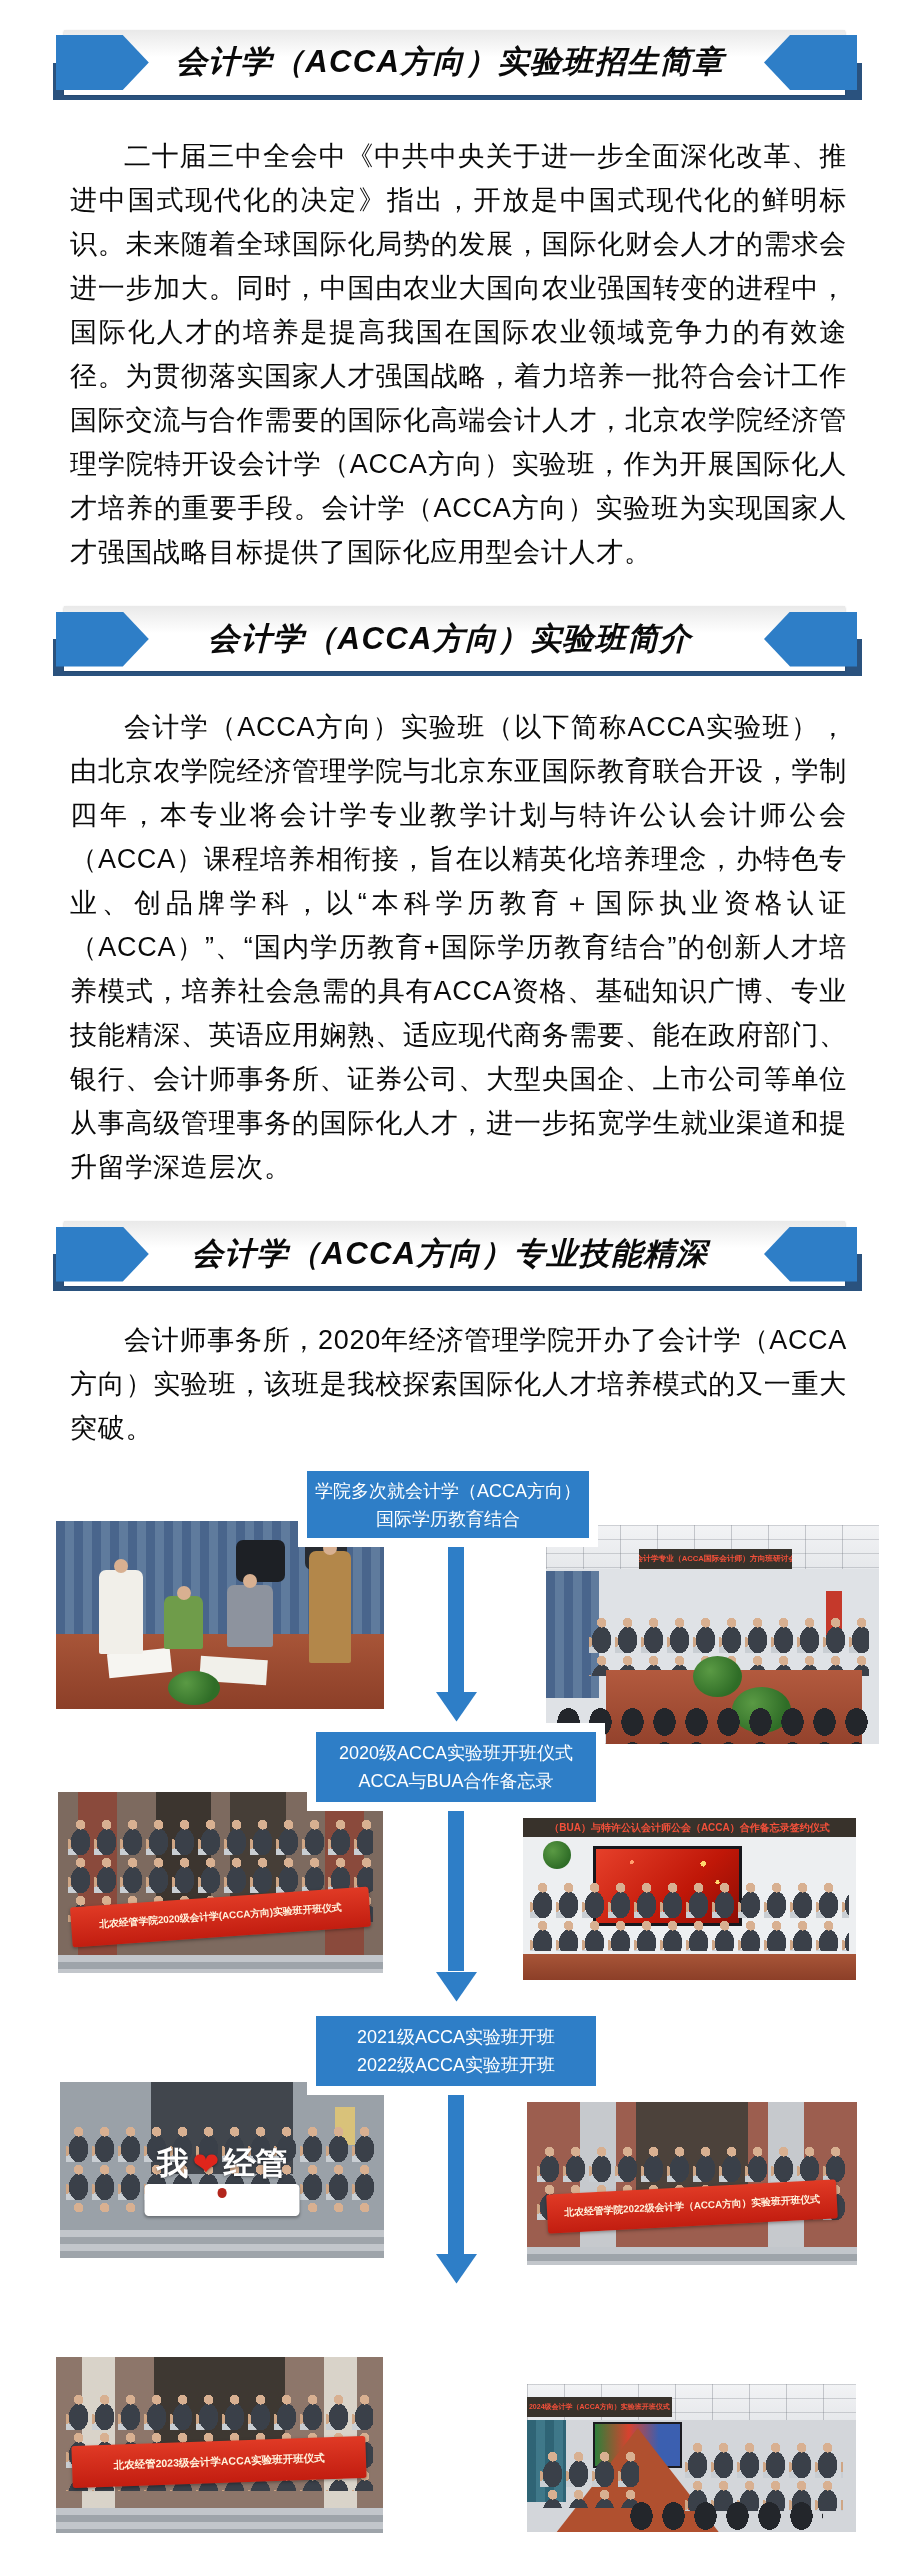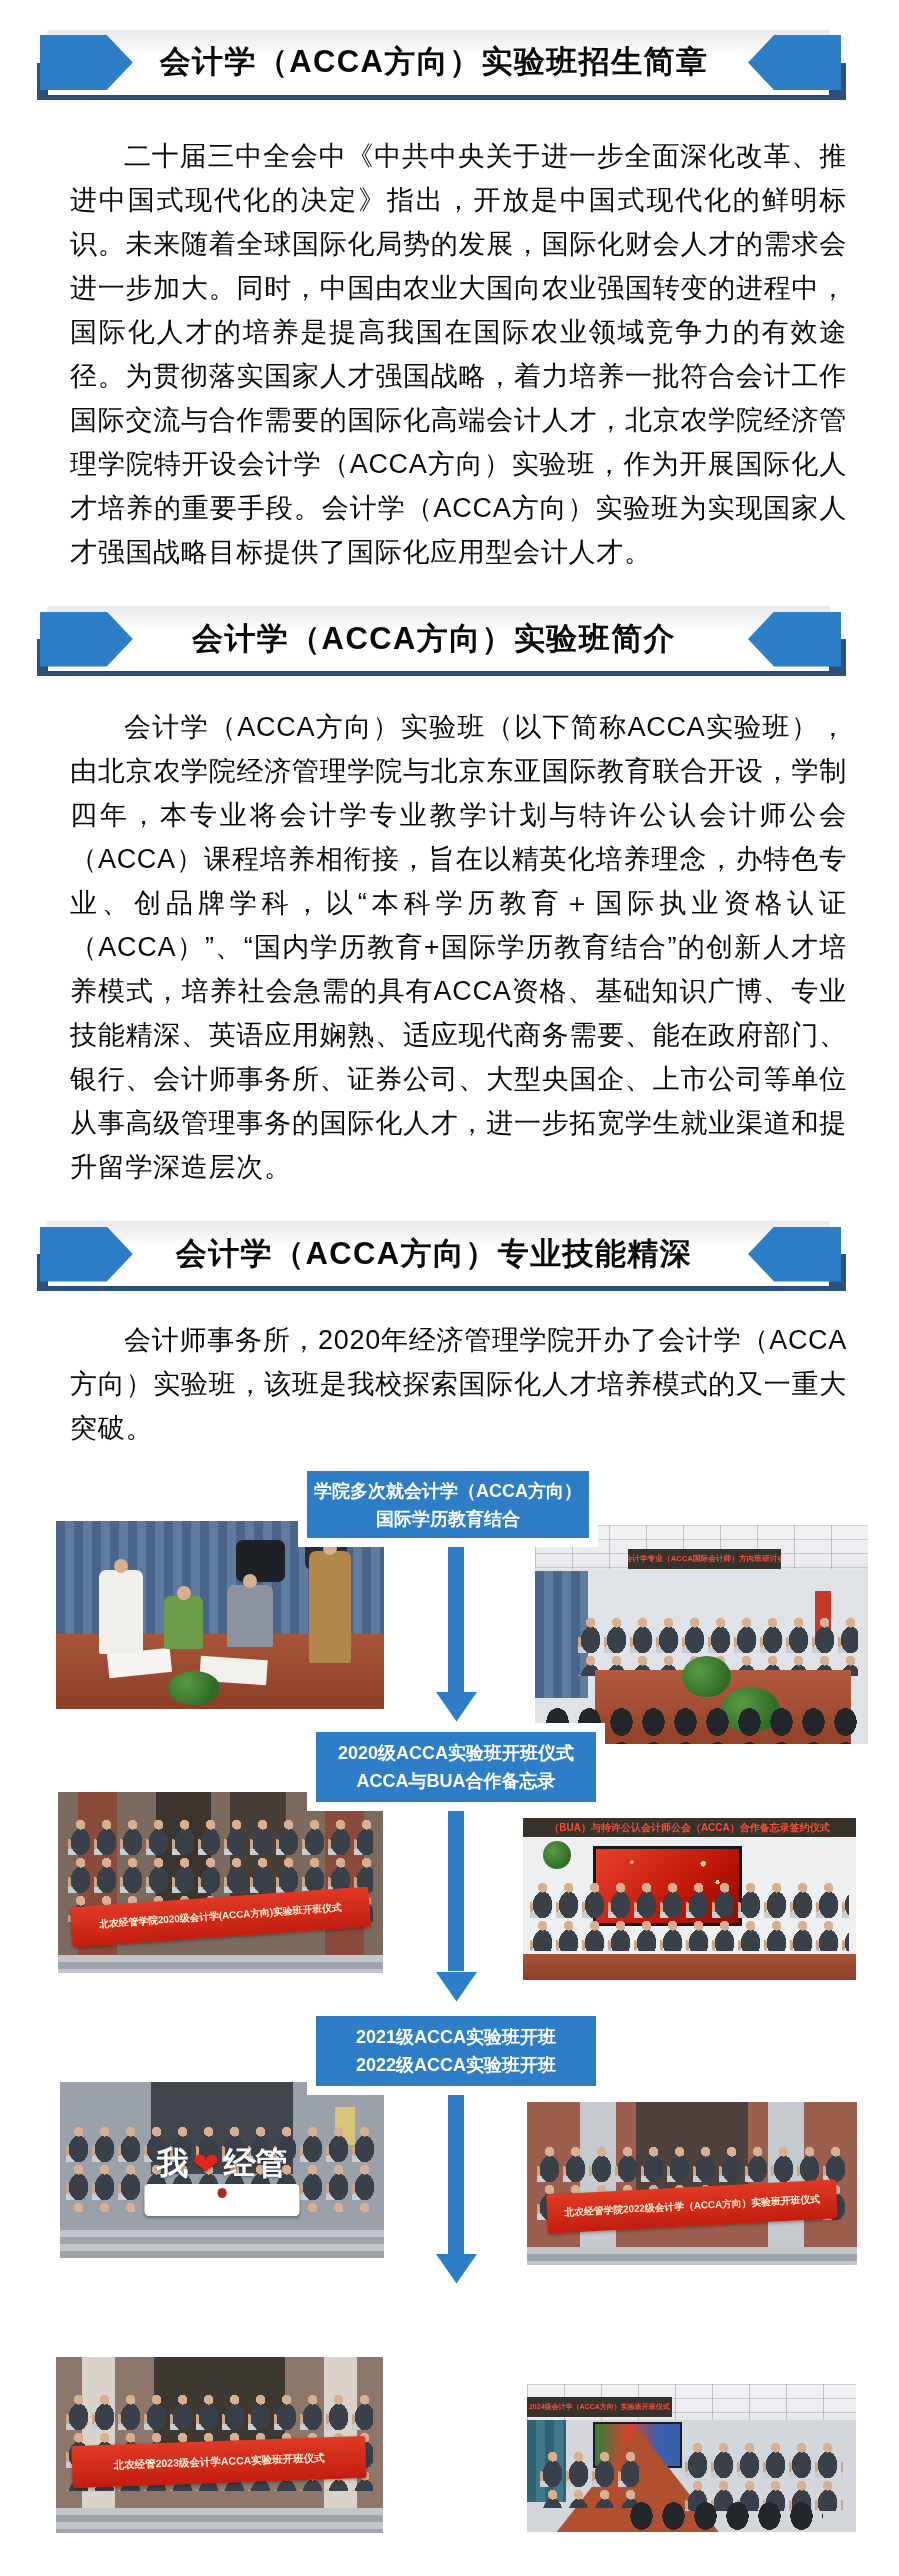--- a/index.html
+++ b/index.html
@@ -1,38 +1,38 @@
 <!DOCTYPE html>
 <html style="font-size:11.2px"><head>
 <meta charset="utf-8">
 <style>
   html,body{margin:0;padding:0;background:#ffffff;}
   .page{position:relative;width:899px;height:2576px;background:#ffffff;overflow:hidden;
         font-family:"Liberation Sans","DejaVu Sans",sans-serif;color:#0c0c0c;}
 
   
-  .ribbon{position:absolute;left:37px;width:794px;height:70px;}
+  .ribbon{position:absolute;left:53px;width:794px;height:70px;font-style:italic;}
   .ribbon .navy{position:absolute;left:0;top:33px;width:809px;height:37px;background:#2A527E;}
   .ribbon .band{position:absolute;left:10.5px;top:0;width:781px;height:65px;
       background:linear-gradient(180deg,#e9e9e9 0%,#ffffff 42%);box-shadow:0 0.7px 2.1px rgba(0,0,0,.25);}
   .ribbon .arr{position:absolute;top:5.6px;width:93px;height:55px;background:#2E7EC7;}
   .ribbon .arrL{left:2.8px;clip-path:polygon(0 0,72% 0,100% 50%,72% 100%,0 100%);}
   .ribbon .arrR{left:711px;clip-path:polygon(28% 0,100% 0,100% 100%,28% 100%,0 50%);}
   .ribbon h1{position:absolute;left:0;top:0;width:794px;height:65px;margin:0;
       display:flex;align-items:center;justify-content:center;
       font-size:31px;font-weight:700;letter-spacing:1.4px;color:#0a0a0a;}
 
   
   .para{position:absolute;left:70px;width:777px;margin:0;font-size:27px;line-height:44px;
         letter-spacing:0.7px;text-align:justify;text-indent:2em;color:#0a0a0a;}
 
   
   .tl-label{position:absolute;background:#2E7EC7;box-shadow:0 0 0 9px #ffffff;
       display:flex;flex-direction:column;align-items:center;justify-content:center;
-      color:#ffffff;font-weight:700;font-size:18px;line-height:28px;text-align:center;z-index:5;}
+      color:#ffffff;font-weight:400;font-size:18px;line-height:28px;text-align:center;z-index:5;}
   .stem{position:absolute;width:15.5px;background:#2E7EC7;z-index:4;}
   .arrhead{position:absolute;width:41px;height:29.5px;background:#2E7EC7;z-index:4;
       clip-path:polygon(0 0,100% 0,50% 100%);}
 
   
   .ph{position:absolute;overflow:hidden;background:#b9bfc7;z-index:1;}
   .L{position:absolute;}
   .ceil{background:
       repeating-linear-gradient(90deg,rgba(110,115,125,.35) 0 1.4px,transparent 1.4px 37px),
       repeating-linear-gradient(180deg,rgba(110,115,125,.28) 0 1.4px,transparent 1.4px 14px),
@@ -120,21 +120,21 @@
     <div class="L desk" style="left:0;bottom:0;right:0;height:40%"></div>
     <div class="L" style="left:16%;bottom:18%;width:63px;height:24px;background:#f6f5f1;transform:rotate(-6deg)"></div>
     <div class="L" style="left:44%;bottom:14%;width:67px;height:25px;background:#f1f0ea;transform:rotate(4deg)"></div>
     <div class="fig" style="left:13%;top:26%;width:44px;height:84px;background:#f1efe9"></div>
     <div class="fig" style="left:33%;top:40%;width:39px;height:53px;background:#6f9c4a"></div>
     <div class="fig" style="left:52%;top:34%;width:46px;height:62px;background:#8d939e"></div>
     <div class="fig" style="left:77%;top:16%;width:42px;height:112px;background:#b3874a"></div>
     <div class="plant" style="left:34%;bottom:2%;width:52px;height:34px"></div>
   </div>
 
-  <div class="ph" style="left:535px;top:1525px;width:333px;height:219px">
+  <div class="ph" style="left:546px;top:1525px;width:333px;height:219px">
     <div class="L ceil" style="left:0;top:0;right:0;height:20%"></div>
     <div class="L" style="left:0;top:20%;right:0;bottom:0;background:#dfe2e6"></div>
     <div class="L led" style="left:28%;top:11%;width:46%;height:9%">
       <span class="ledtxt" style="font-size:7.7px">会计学专业（ACCA国际会计师）方向班研讨会</span>
     </div>
     <div class="L curt" style="left:0;top:21%;width:16%;height:58%"></div>
     <div class="L" style="right:11%;top:30%;width:5%;height:24%;background:#c5392b"></div>
     <div class="L crowd" style="left:13%;right:3%;top:41%;height:28%"></div>
     <div class="L desk" style="left:18%;right:5%;top:66%;bottom:0;background:linear-gradient(180deg,#b35a3e,#93422c)"></div>
     <div class="plant" style="left:44%;top:60%;width:49px;height:41px"></div>

